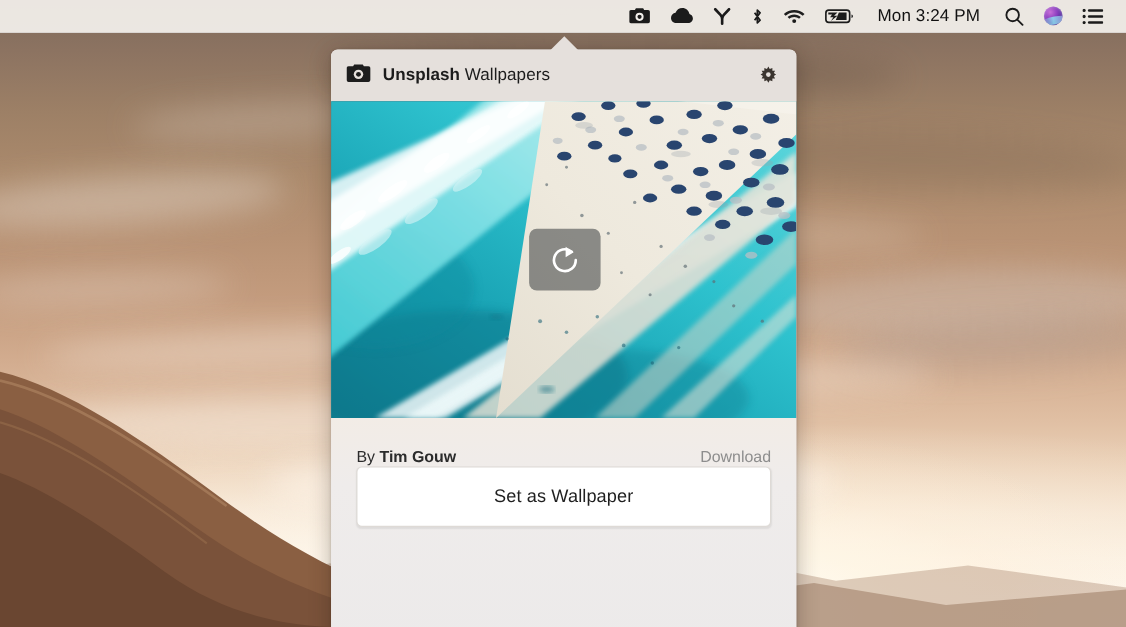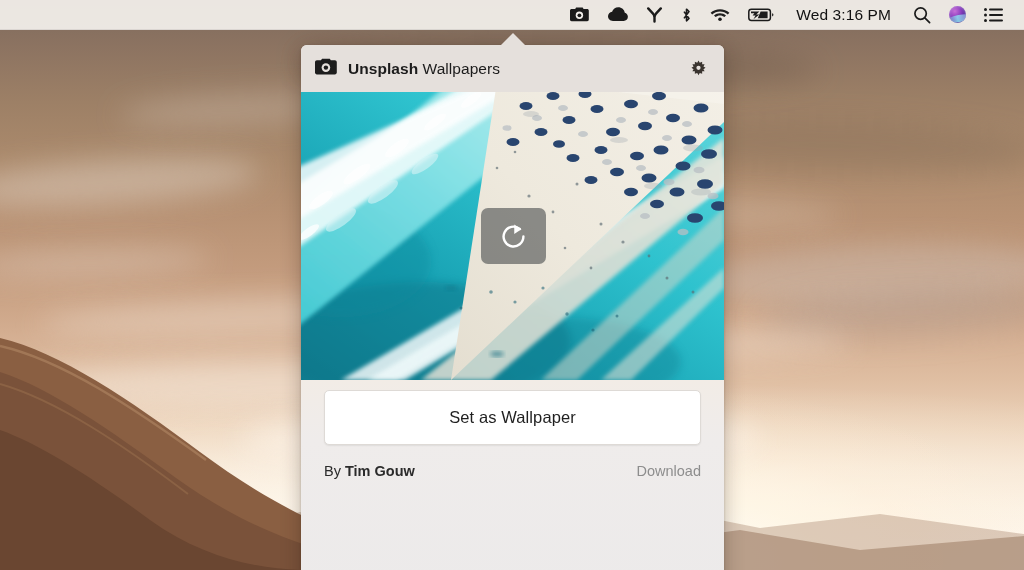--- a/index.html
+++ b/index.html
@@ -254,21 +254,21 @@
 
   <div class="mb-item">
     <svg width="26" height="14" viewBox="0 0 26 14" fill="none">
       <rect x="0.8" y="1.2" width="21.6" height="11.2" rx="2.6" stroke="currentColor" stroke-width="1.5"></rect>
       <path d="M24.1 5.2 L24.1 8.4 C25.0 8.1 25.4 7.6 25.4 6.8 C25.4 6.0 25.0 5.5 24.1 5.2 Z" fill="currentColor"></path>
       <path d="M3.0 3.4 L11.4 3.4 L8.2 6.4 L11.4 6.4 L5.4 11.2 L7.6 7.6 L4.6 7.6 L6.4 5.2 L3.0 5.2 Z" fill="currentColor"></path>
       <path d="M12.6 3.4 L19.6 3.4 L19.6 10.2 L9.8 10.2 Z" fill="currentColor"></path>
     </svg>
   </div>
 
-  <div id="mb-clock" class="mb-item">Wed 3:16 PM</div>
+  <div id="mb-clock" class="mb-item">Mon 3:24 PM</div>
 
   <div class="mb-item">
     <svg width="18" height="18" viewBox="0 0 18 18" fill="none" stroke="currentColor" stroke-width="1.7" stroke-linecap="round">
       <circle cx="7.6" cy="7.6" r="5.7"></circle>
       <path d="M11.8 11.8 L16.6 16.6"></path>
     </svg>
   </div>
 
   <div class="mb-item">
     <div class="siri-orb"></div>
@@ -468,24 +468,24 @@
 
       <div id="refresh-btn">
         <svg width="29" height="29" viewBox="0 0 24 24" fill="none" stroke="#ffffff" stroke-width="2" stroke-linecap="round">
           <path d="M20.2 12 A8.2 8.2 0 1 1 17.2 5.7"></path>
           <path d="M12.6 2.0 L18.6 6.0 L12.6 9.9 Z" fill="#ffffff" stroke="none"></path>
         </svg>
       </div>
     </div>
 
     <div id="pop-footer">
-      <div id="set-wallpaper-btn">Set as Wallpaper</div>
       <div id="footer-row">
         <div id="author-line">
           <span class="by">By</span>
           <span class="name">Tim Gouw</span>
         </div>
         <div id="download-link">Download</div>
       </div>
+      <div id="set-wallpaper-btn">Set as Wallpaper</div>
     </div>
 
   </div>
 </div>
 
 </body></html>

